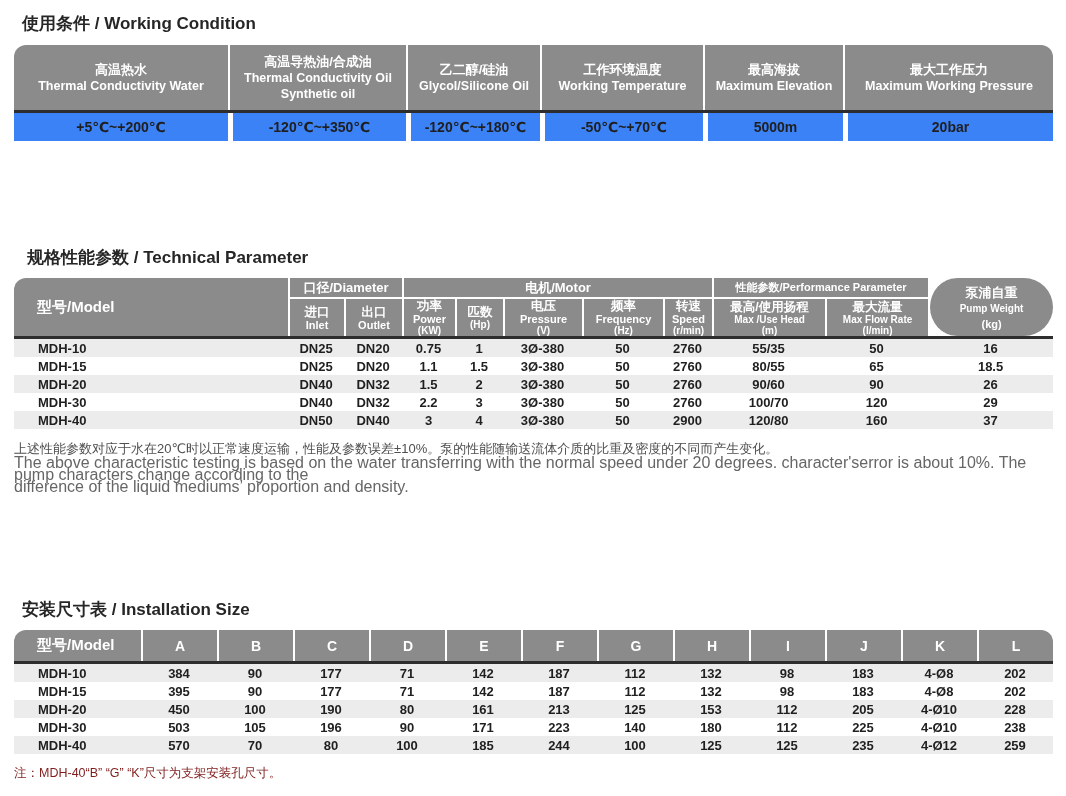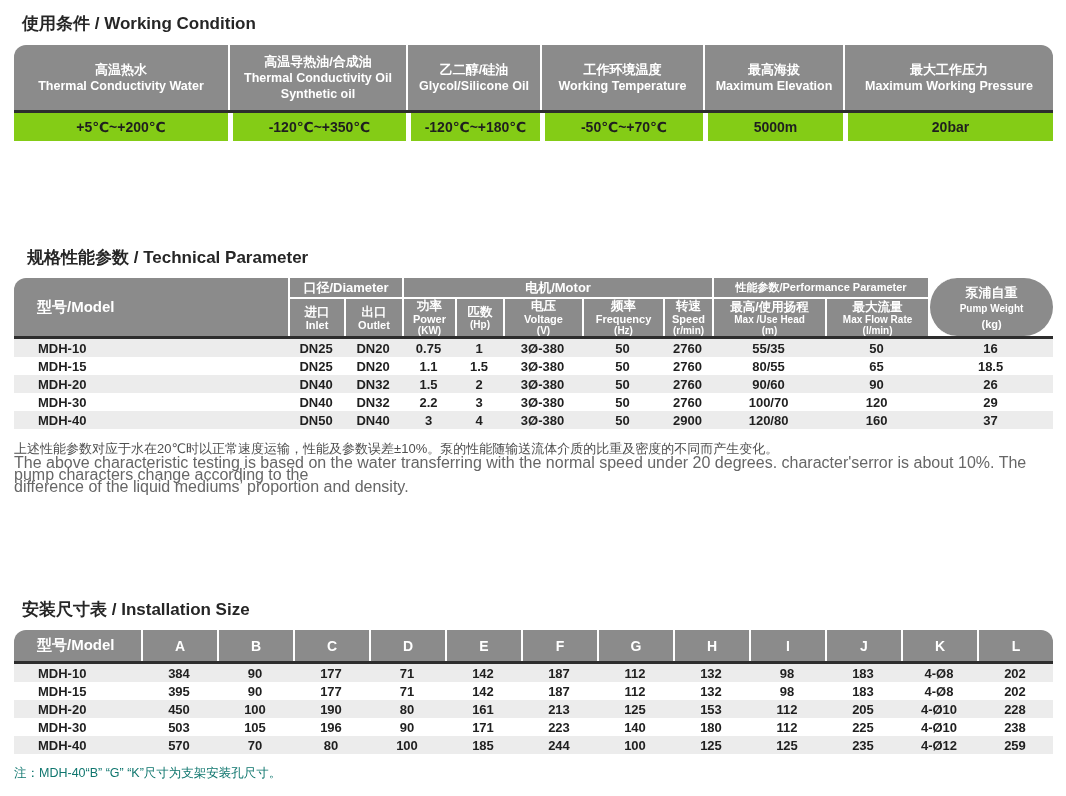--- a/index.html
+++ b/index.html
@@ -31,21 +31,21 @@
   }
   .rule-row td { height: 3px; background: #2d2d2d; }
 
   
   .tbl-working th { height: 65px; }
   .tbl-working th + th { border-left: 2px solid #fff; }
   .tbl-working th:first-child { border-top-left-radius: 12px; }
   .tbl-working th:last-child  { border-top-right-radius: 12px; }
   .tbl-working .zh { display: block; font-size: 13px;   line-height: 17px; }
   .tbl-working .en { display: block; font-size: 12.5px; line-height: 16px; }
-  .tbl-working .data-row td { height: 28px; background: #84cc16; font-size: 14px; }
+  .tbl-working .data-row td { height: 28px; background: #3b82f6; font-size: 14px; }
   .tbl-working .data-row td + td { border-left: 5px solid #fff; }
 
   
   .tbl-tech thead th { border-left: 2px solid #fff; }
   .tbl-tech thead tr:first-child th:first-child { border-left: none; border-top-left-radius: 12px; }
   .tbl-tech .weight-th { border-top-right-radius: 12px; border-radius: 29px; }
   .tbl-tech .model-th { text-align: left; padding-left: 23px; font-size: 15px; }
   .tbl-tech .grp { height: 21px; font-size: 13px; border-bottom: 2px solid #fff; }
   .tbl-tech .grp-perf { font-size: 11px; }
   .tbl-tech .sub-row th { height: 26px; }
@@ -67,21 +67,21 @@
 
   
   .tbl-install thead th { height: 31px; font-size: 14px; }
   .tbl-install thead th + th { border-left: 2px solid #fff; }
   .tbl-install thead th:first-child { border-top-left-radius: 12px; text-align: left; padding-left: 23px; font-size: 15px; }
   .tbl-install thead th:last-child  { border-top-right-radius: 12px; }
   .tbl-install .data-row td { height: 18px; }
   .tbl-install .data-row:nth-child(even) td { background: #ececec; }
   .tbl-install td.model-cell { text-align: left; padding-left: 24px; }
 
-  .footer-note { margin: 12px 0 0 14px; font-size: 12.5px; color: #0f766e; line-height: 15px; }
+  .footer-note { margin: 12px 0 0 14px; font-size: 12.5px; color: #7f1d1d; line-height: 15px; }
 </style>
 </head>
 <body>
 
 <h2 class="sec-title" id="title-working">使用条件 / Working Condition</h2>
 
 <table class="tbl-working">
   <colgroup>
     <col style="width:214px">
       <col style="width:178px">
@@ -175,21 +175,21 @@
         <span class="zh">功率</span>
         <span class="en">Power</span>
         <span class="unit">(KW)</span>
       </th>
       <th>
         <span class="zh">匹数</span>
         <span class="unit">(Hp)</span>
       </th>
       <th>
         <span class="zh">电压</span>
-        <span class="en">Voltage</span>
+        <span class="en">Pressure</span>
         <span class="unit">(V)</span>
       </th>
       <th>
         <span class="zh">频率</span>
         <span class="en">Frequency</span>
         <span class="unit">(Hz)</span>
       </th>
       <th>
         <span class="zh">转速</span>
         <span class="en">Speed</span>

